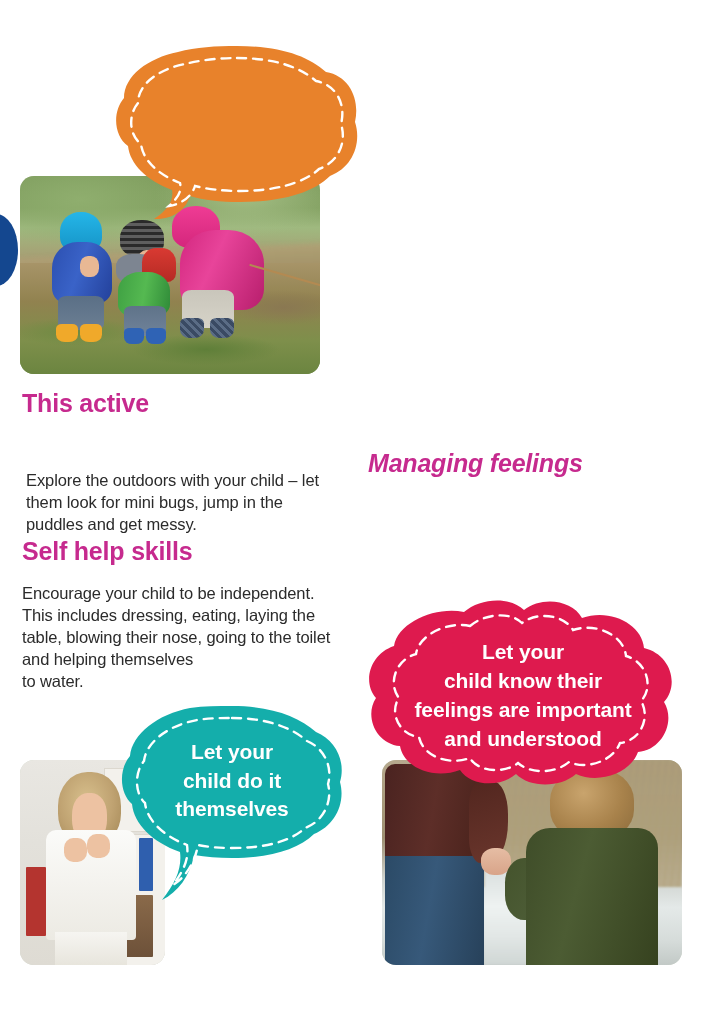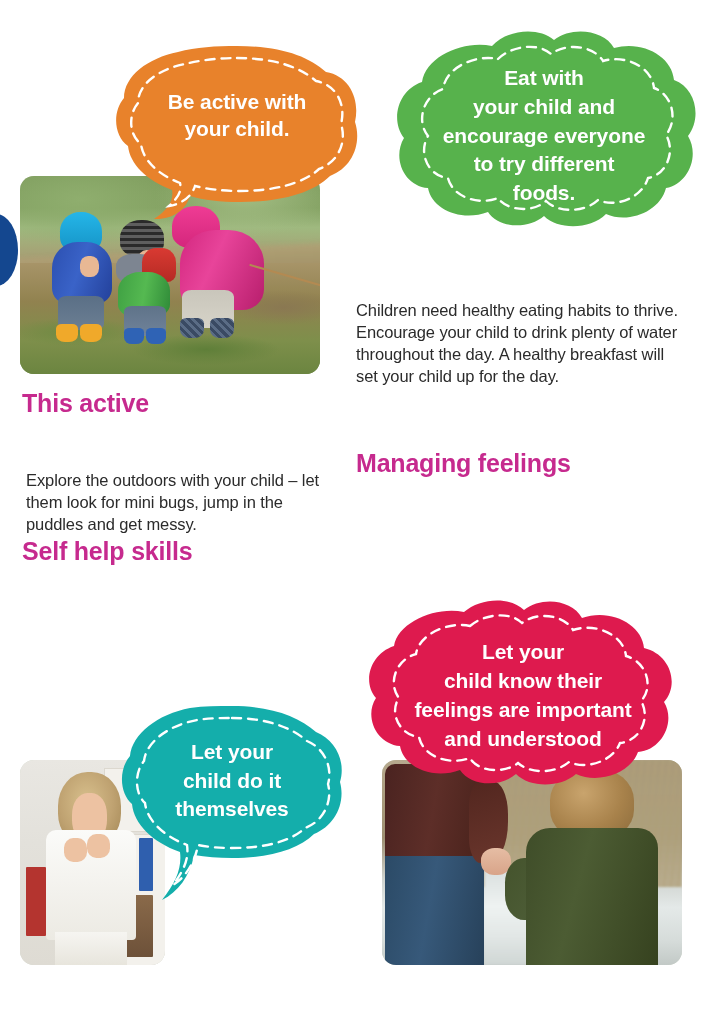--- a/index.html
+++ b/index.html
@@ -235,63 +235,41 @@
     <div class="adult-hand"></div>
     <div class="child-arm"></div>
     <div class="child-head"></div>
     <div class="child-body"></div>
   </div>
 
   <div class="heading" style="left:22px; top:390px; font-size:25px;">This active</div>
   <div class="body-text" style="left:26px; top:432px; width:304px;margin-top:38px;">Explore the outdoors with your child – let them look for mini bugs, jump in the puddles and get messy.</div>
 
   <div class="heading" style="left:22px; top:538px; font-size:25px;">Self help skills</div>
-
-  <div class="body-text" style="left:356px; top:300px; width:330px;">Children need healthy eating habits to thrive. Encourage your child to drink plenty of water throughout the day. A healthy breakfast will set your child up for the day.</div>
-
-  <div class="heading" style="left:356px; top:450px; font-size:25px;">Managing feelings</div>
+  <div class="body-text" style="left:22px; top:583px; width:310px; white-space:pre-line;">Encourage your child to be independent. This includes dressing, eating, laying the table, blowing their nose, going to the toilet and helping themselves
+to water.</div>
+
+
+  <div class="heading" style="left:368px; top:450px; font-size:25px;font-style:italic;">Managing feelings</div>
 
   <div class="bubble" id="bubble-be-active" style="left:112px; top:42px; width:250px; height:180px;">
     <svg viewBox="0 0 250 180" preserveAspectRatio="none">
       <path d="M125 4 C168 4 196 14 214 30 C238 34 248 58 243 80
                C250 102 240 126 218 134 C200 152 166 160 128 160
                C108 160 92 158 78 154 C74 168 60 178 42 177
                C56 168 62 158 60 148 C34 138 18 122 16 104
                C2 94 0 70 12 56 C12 34 36 16 66 10 C84 5 104 4 125 4 Z" fill="#E8822B"></path>
       <path d="M125 16 C162 16 188 25 204 39 C225 43 234 63 229 82
                C235 101 226 120 207 127 C191 142 161 149 128 149
                C110 149 95 147 83 144 C80 154 70 162 57 164
                C66 156 70 149 68 141 C45 132 31 118 29 102
                C17 93 16 73 26 61 C26 42 47 27 73 22 C89 18 107 16 125 16 Z" fill="none" stroke="#ffffff" stroke-width="2.4" stroke-dasharray="9 7" stroke-linecap="round"></path>
     </svg>
-    <div class="btext" style="top:46px; font-size:21px; line-height:1.3;">Be active with
-your child.</div>
-  </div>
-
-  <div class="bubble" id="bubble-eat-with-child" style="left:388px; top:26px; width:312px; height:205px;">
-    <svg viewBox="0 0 312 205" preserveAspectRatio="none">
-      <path d="M104 20 C118 4 150 0 166 14 C184 0 216 4 226 22
-               C254 14 284 30 286 54 C308 62 314 92 300 110
-               C312 130 300 158 278 162 C272 186 240 198 218 188
-               C202 204 170 204 156 190 C140 204 110 202 100 186
-               C74 196 44 184 40 162 C16 160 4 132 16 112
-               C2 94 10 64 34 56 C38 30 76 14 104 20 Z" fill="#57B24C"></path>
-      <path d="M110 33 C123 20 150 16 163 28 C179 16 206 20 215 35
-               C239 28 264 42 266 62 C285 69 290 94 278 109
-               C288 126 278 149 260 152 C254 172 228 182 210 174
-               C196 187 170 187 158 175 C145 187 119 185 110 172
-               C89 180 64 170 60 152 C40 150 30 127 40 110
-               C28 95 35 70 55 63 C58 41 88 28 110 33 Z" fill="none" stroke="#ffffff" stroke-width="2.4" stroke-dasharray="9 7" stroke-linecap="round"></path>
-    </svg>
-    <div class="btext" style="top:38px; font-size:21px; line-height:1.37;">Eat with
-your child and
-encourage everyone
-to try different
-foods.</div>
-  </div>
+  </div>
+
 
   <div class="bubble" id="bubble-let-child-do-it" style="left:118px; top:700px; width:228px; height:205px;">
     <svg viewBox="0 0 228 205" preserveAspectRatio="none">
       <path d="M114 6 C152 6 180 16 198 32 C218 40 228 62 222 82
                C228 104 216 126 196 134 C180 150 150 158 114 158
                C100 158 88 157 76 155 C72 176 60 192 44 200
                C58 182 64 168 62 152 C34 142 16 124 14 104
                C2 94 0 70 12 56 C14 34 40 14 72 8 C86 6 100 6 114 6 Z" fill="#14AEAB"></path>
       <path d="M114 18 C148 18 173 27 189 41 C206 48 215 67 210 84
                C215 103 204 122 187 128 C172 142 146 148 114 148

